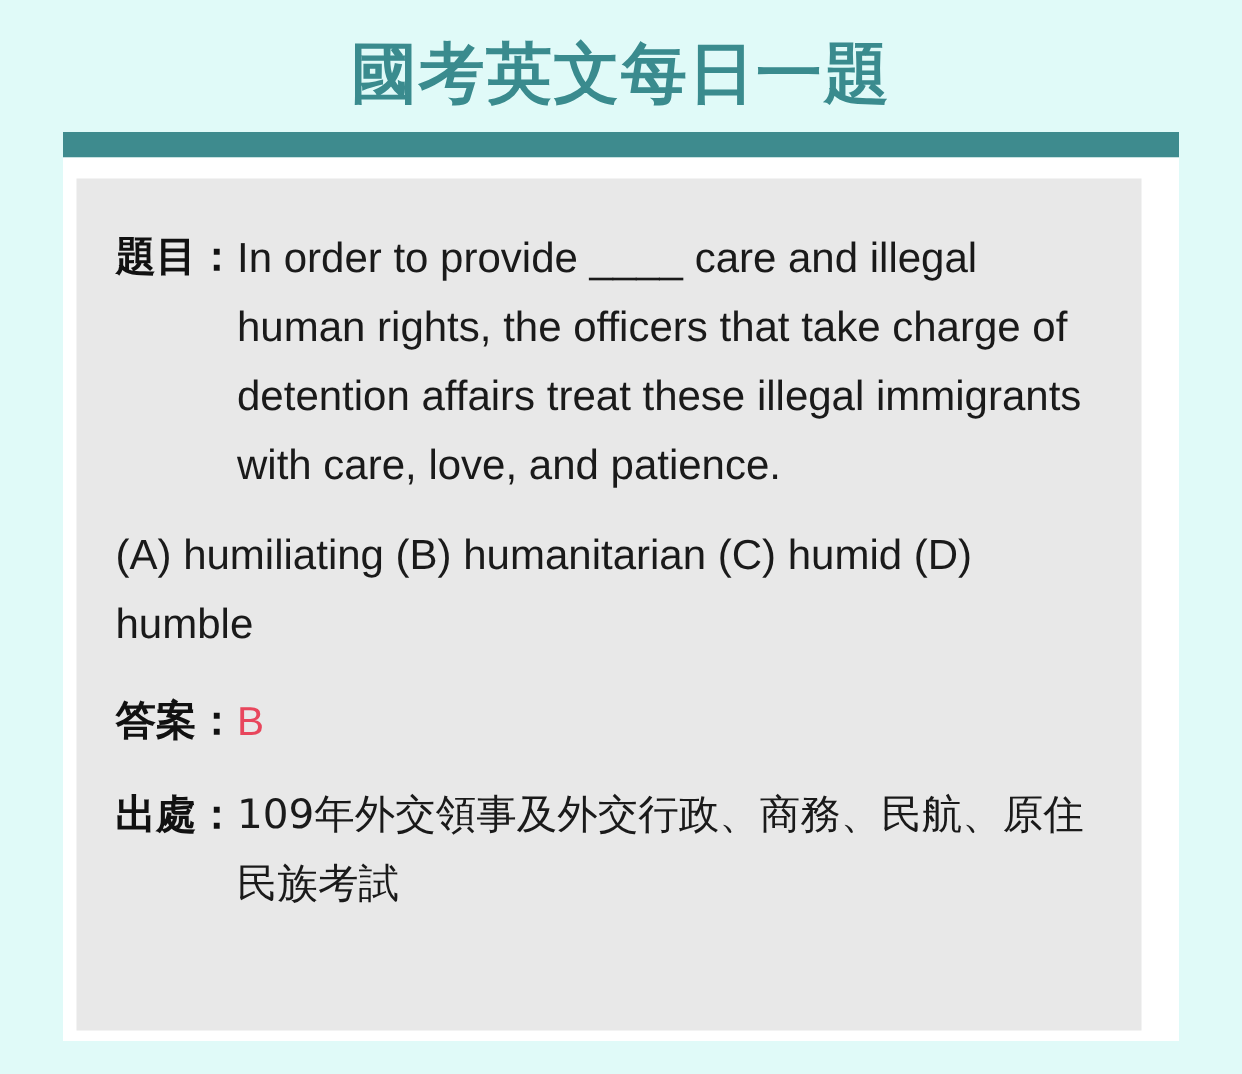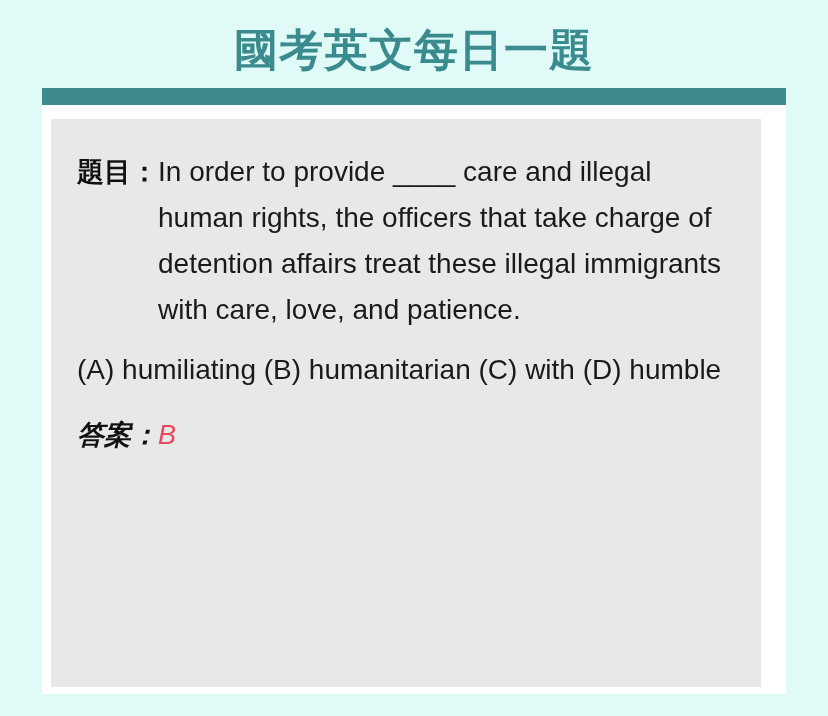--- a/index.html
+++ b/index.html
@@ -69,21 +69,21 @@
     background: #e8e8e8;
     box-sizing: border-box;
     padding: 30px 24px 0 26px;
   }
 
   .row {
     display: flex;
     align-items: flex-start;
     margin-bottom: 14px;
   }
-  .row.answer-row { margin-bottom: 20px; font-style: italic; }
+  .row.answer-row { margin-bottom: 20px; }
   .row.options-row { margin-bottom: 22px; }
 
   .label {
     flex: 0 0 auto;
     color: #111111;
     font-size: 27px;
     font-weight: bold;
     line-height: 46px;
     white-space: nowrap;
     font-family: "DejaVu Sans", "Liberation Sans", sans-serif;
@@ -122,27 +122,29 @@
 
   <div class="card-outer">
     <div class="card">
 
       <div class="row question-row">
         <span class="label">題目：</span>
         <span class="value">In order to provide ____ care and illegal human rights, the officers that take charge of detention affairs treat these illegal immigrants with care, love, and patience.</span>
       </div>
 
       <div class="row options-row">
-        <span class="value">(A) humiliating (B) humanitarian (C) with (D) humble</span>
+        <span class="value">(A) humiliating (B) humanitarian (C) humid (D) humble</span>
       </div>
 
       <div class="row answer-row">
         <span class="label label-answer">答案：</span>
         <span class="value value-answer">B</span>
       </div>
 
       <div class="row source-row">
+        <span class="label">出處：</span>
+        <span class="value value-cjk">109年外交領事及外交行政、商務、民航、原住民族考試</span>
       </div>
 
     </div>
   </div>
 
 </div>
 
 </body></html>

